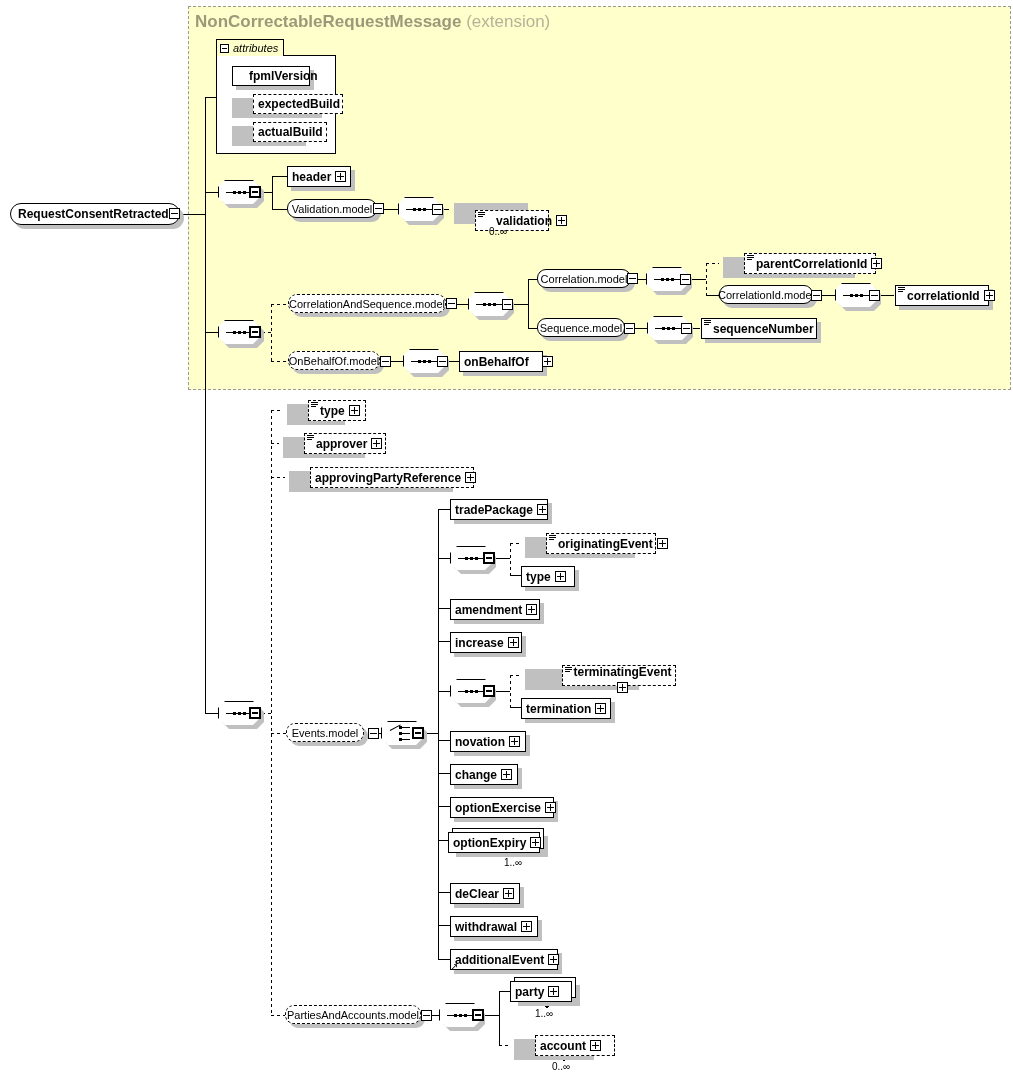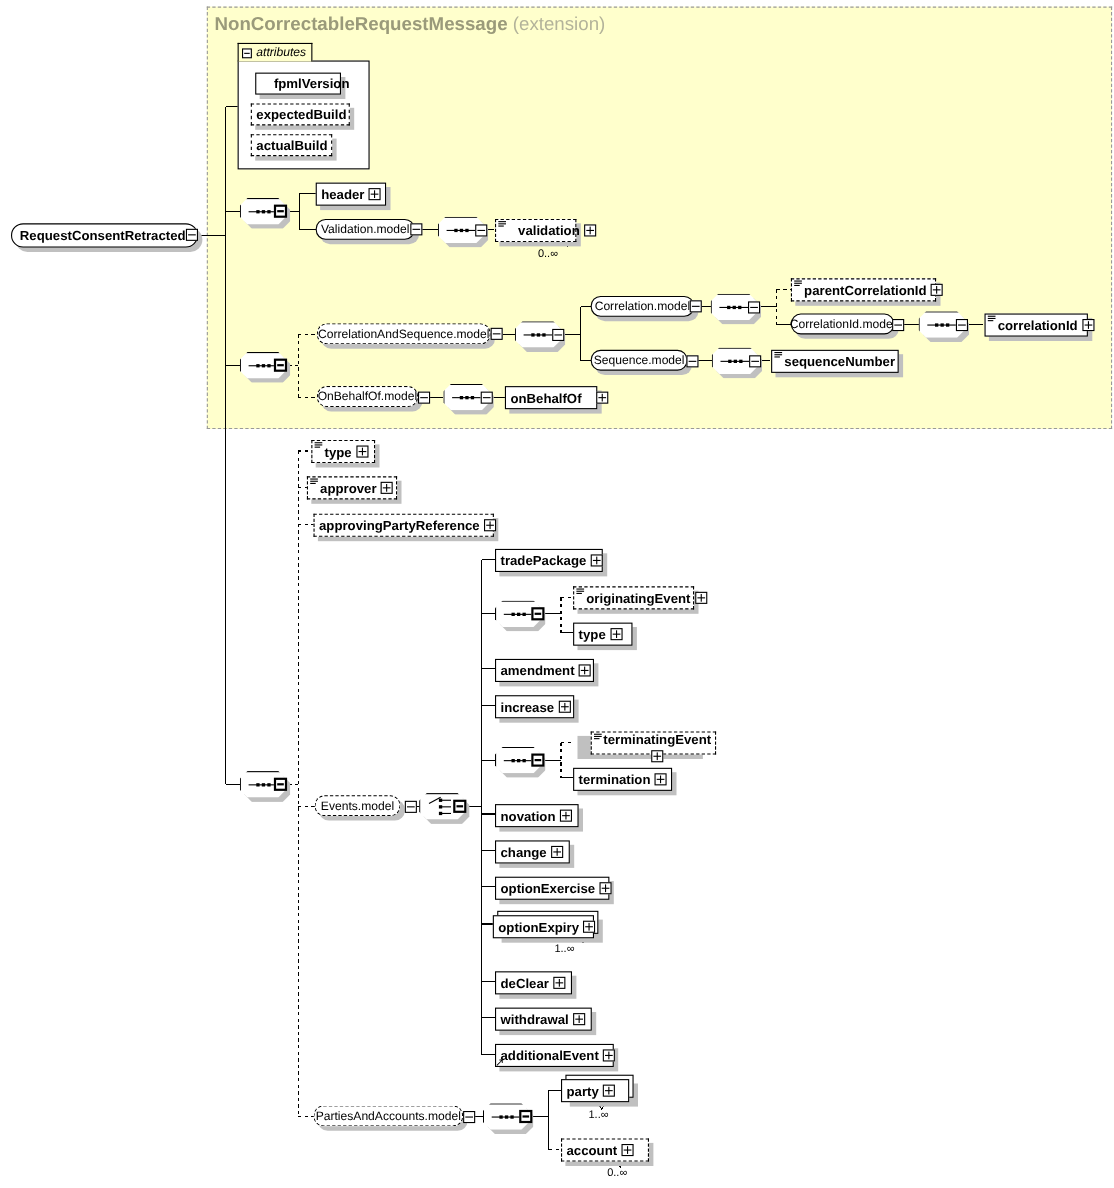--- a/index.html
+++ b/index.html
@@ -66,21 +66,21 @@
     display:flex;
     align-items:center;
     height:21px;
     padding:0 4px;
     font-size:12px;
     font-weight:bold;
     color:#000;
     white-space:nowrap;
     gap:4px;
   }
-  .node.optional{border-style:dashed;}
+  .node.optional{border-style:dashed;margin-left:25px;}
   .node .lbl{line-height:1;}
   .shadow{
     position:absolute;
     background:#c0c0c0;
     z-index:0;
   }
 
   
   .stack{
     position:absolute;
@@ -377,21 +377,21 @@
     <div class="seq-glyph">
       <span class="bar"></span>
         <span class="dot d1"></span>
         <span class="dot d2"></span>
         <span class="dot d3"></span>
     </div>
   </div>
   <div class="conn-box thin" style="left:432px;top:204px;"></div>
 
   <div class="shadow" style="left:454px;top:203px;width:74px;height:21px;"></div>
-  <div class="node optional has-doc" style="left:450px;top:199px;width:74px;padding-left:20px;">
+  <div class="node optional has-doc" style="left:450px;top:210px;width:74px;padding-left:20px;">
     <span class="doc-mark">
         <i></i>
         <i></i>
         <i></i>
       </span>
     <span class="lbl">validation</span>
     <span class="expander plus"></span>
   </div>
   <div class="card" style="left:489px;top:226px;">0..∞</div>
 

